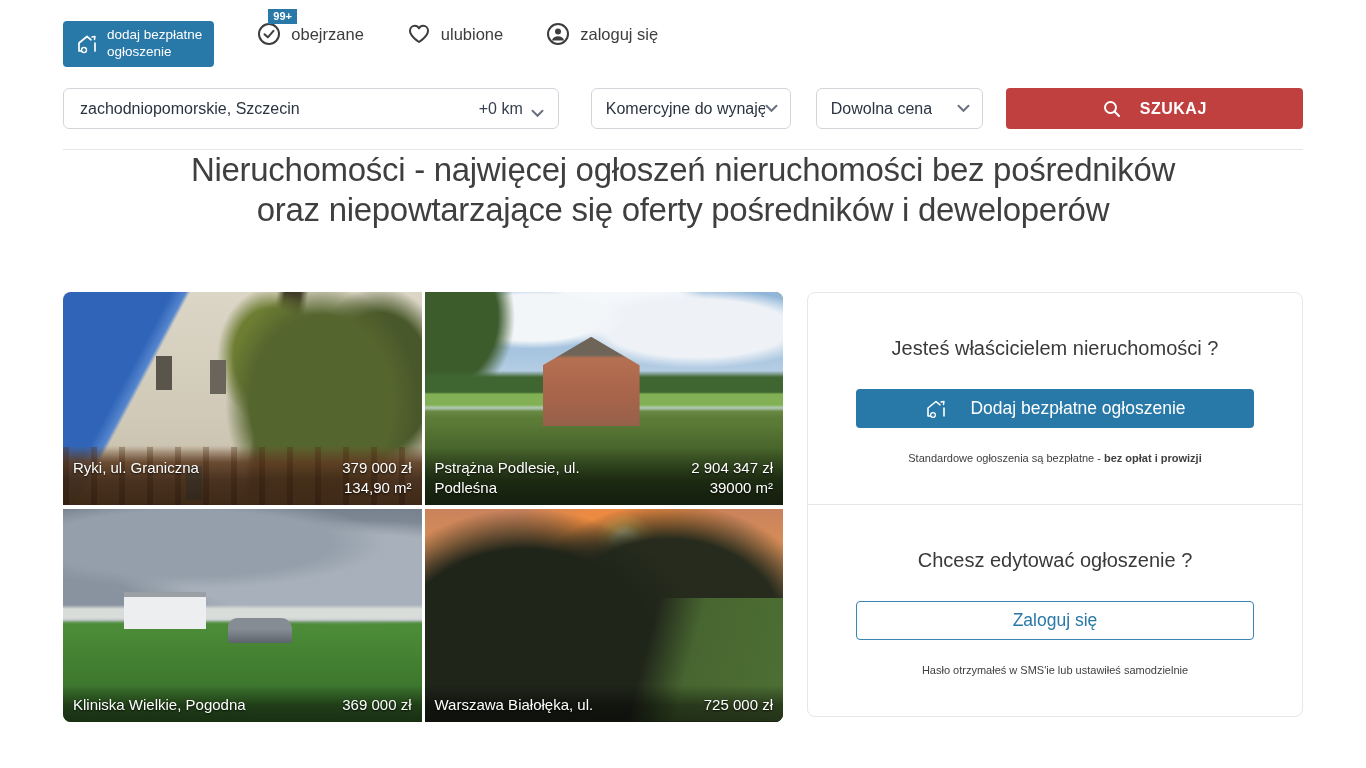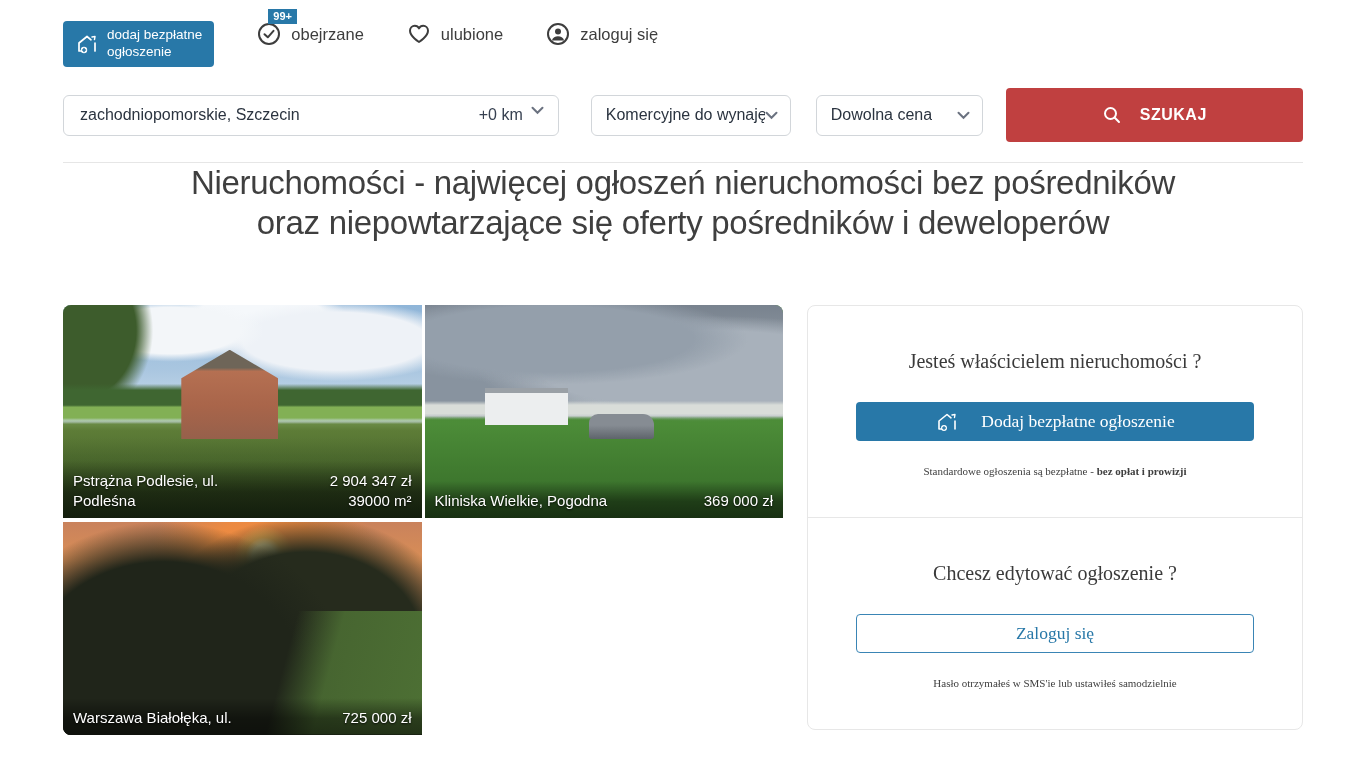--- a/index.html
+++ b/index.html
@@ -24,29 +24,29 @@
   .nav-badge { position:absolute; top:-12px; left:12px; background:#2878a8; color:#fff;
     font-size:11px; font-weight:700; border-radius:0; padding:1px 5px 2px; }
 
   
   .search-section { border-bottom:1px solid #e6e6e6; padding-bottom:20px; }
   .search-row { display:flex; align-items:center; }
   .loc-input { position:relative; width:500px; height:41px; border:1px solid #d2d6da;
     border-radius:6px; background:#fff; display:flex; align-items:center; }
   .loc-text { padding-left:16px; font-size:16px; color:#2b3440; flex:1; white-space:nowrap;
     overflow:hidden; }
-  .radius { display:flex; align-items:flex-start; gap:8px; padding-right:14px; font-size:16px;
+  .radius { display:flex; align-items:flex-end; gap:8px; padding-right:14px; font-size:16px;
     color:#374151; cursor:pointer; }
   .select { height:41px; border:1px solid #d2d6da; border-radius:6px; background:#fff;
     display:flex; align-items:center; justify-content:space-between; padding:0 12px 0 14px;
     font-size:16px; color:#2b3440; cursor:pointer; }
   .sel-cat { width:200px; margin-left:32px; }
   .sel-price { width:168px; margin-left:25px; }
   .sel-label { white-space:nowrap; overflow:hidden; }
-  .btn-search { width:300px; height:54px; margin-left:23px; background:#c04040; border:none;
+  .btn-search { width:300px; height:41px; margin-left:23px; background:#c04040; border:none;
     border-radius:4px; color:#fff; font-size:16px; font-weight:700; letter-spacing:.5px;
     display:flex; align-items:center; justify-content:center; gap:18px; cursor:pointer;
     font-family:inherit; }
 
   
   .hero { text-align:center; }
   .hero h1 { font-size:33px; font-weight:400; color:#3f3f3f; line-height:40px;
     letter-spacing:-.3px; }
 
   
@@ -108,21 +108,21 @@
     radial-gradient(230px 200px at 28% 75%, #20251a 0 60%, rgba(0,0,0,0) 80%),
     radial-gradient(210px 170px at 68% 58%, #262b1d 0 55%, rgba(0,0,0,0) 76%),
     linear-gradient(180deg, rgba(0,0,0,0) 52%, rgba(29,33,23,.9) 78% 100%),
     radial-gradient(30px 30px at 56% 16%, #ffeaa9 0 38%, #f7b254 62%, rgba(247,178,84,0) 100%),
     radial-gradient(150px 130px at 56% 20%, rgba(244,140,60,.8) 0 38%, rgba(244,140,60,0) 76%),
     linear-gradient(180deg, #c9825c 0%, #d98e56 18%, #b97f52 38%, #6b5a3c 58%, #33361f 78%, #23261a 100%); }
 
   
   .sidebar { width:496px; margin-left:24px; border:1px solid #e7e7e7; border-radius:8px;
     background:#fff; }
-  .side-sec { text-align:center; padding:44px 48px 40px;font-family:Liberation Serif, serif; }
+  .side-sec { text-align:center; padding:44px 48px 40px; }
   .side-sec + .side-sec { border-top:1px solid #e7e7e7; }
   .side-title { font-size:20px; font-weight:400; color:#3a3a3a; margin-bottom:29px; }
   .btn-owner { width:100%; height:39px; background:#2878a8; color:#fff; border:none;
     border-radius:4px; font-size:17.5px; display:flex; align-items:center; justify-content:center;
     gap:22px; cursor:pointer; font-family:inherit; }
   .btn-login { width:100%; height:39px; background:#fff; color:#2878a8;
     border:1px solid #3a85b5; border-radius:4px; font-size:17.5px; display:flex;
     align-items:center; justify-content:center; cursor:pointer; font-family:inherit; }
   .side-note { margin-top:24px; font-size:11px; color:#404040; }
   .side-note b { font-weight:700; }
@@ -230,20 +230,30 @@
   <h1>
     <span>Nieruchomości - najwięcej ogłoszeń nieruchomości bez pośredników</span><br>
     <span>oraz niepowtarzające się oferty pośredników i deweloperów</span>
   </h1>
 </div>
 
 <div class="container">
   <div class="content">
 
     <div class="grid">
+      <div class="card">
+        <div class="photo photo1"></div>
+        <div class="card-overlay">
+          <div class="card-loc">Ryki, ul. Graniczna</div>
+          <div class="card-nums">
+            <div>379 000 zł</div>
+            <div>134,90 m²</div>
+          </div>
+        </div>
+      </div>
       <div class="card">
         <div class="photo photo2"></div>
         <div class="card-overlay">
           <div class="card-loc">Pstrążna Podlesie, ul. Podleśna</div>
           <div class="card-nums">
             <div>2 904 347 zł</div>
             <div>39000 m²</div>
           </div>
         </div>
       </div>

